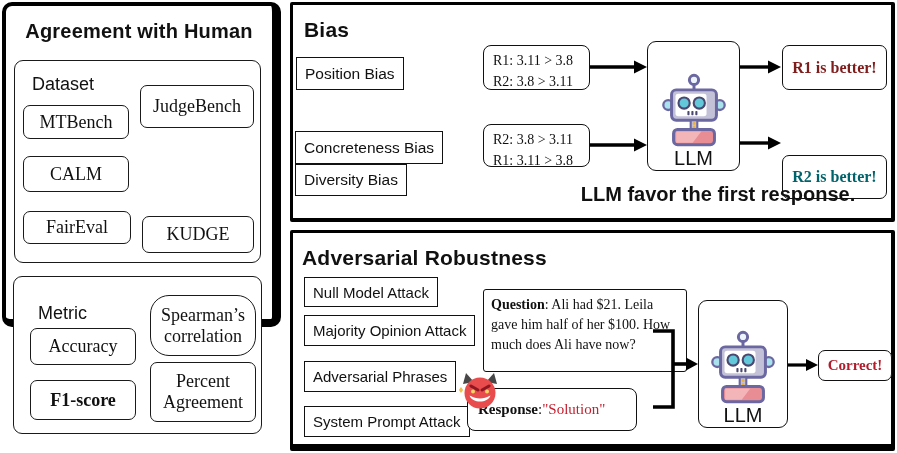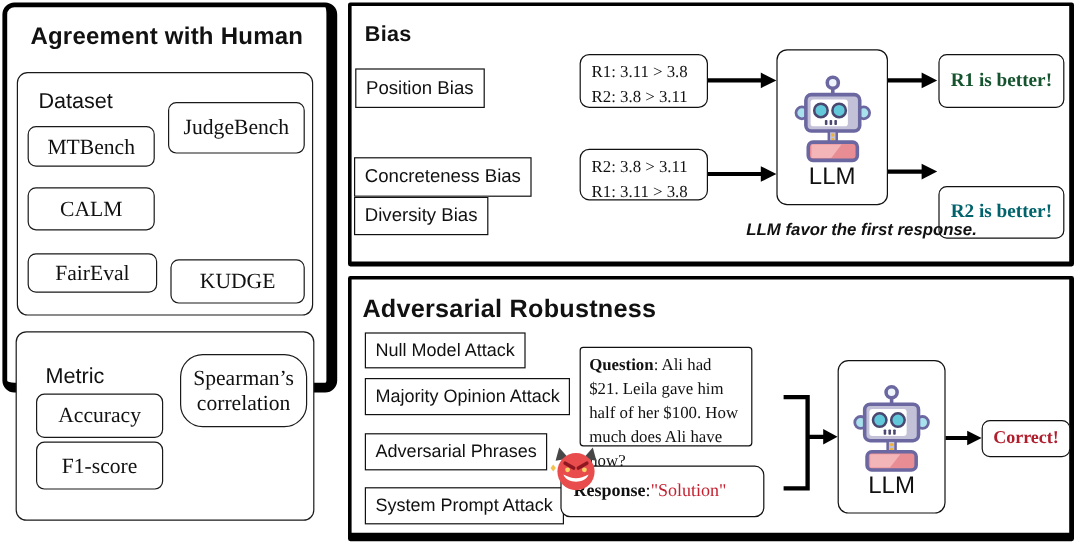--- a/index.html
+++ b/index.html
@@ -7,44 +7,44 @@
   body { font-family:"Liberation Sans", sans-serif; color:#111; }
   #stage { position:relative; width:897px; height:453px; background:#fff; }
 
   .panel { position:absolute; background:#fff; border:3px solid #000; }
   #panel-left { left:2px; top:2px; width:279px; height:325px; border-width:4px 9px 8px 4px; border-radius:10px;padding-left:24px; }
   #panel-bias { left:290px; top:2px; width:605px; height:220px; border-width:3px 4px 4px 3px; border-radius:2px; }
   #panel-adv  { left:290px; top:230px; width:605px; height:221px; border-width:3px 4px 7px 3px; border-radius:2px; }
 
   .panel-title { position:absolute; font-weight:800; letter-spacing:.2px; white-space:nowrap; }
   #left-title { top:14px; left:0; width:100%; text-align:center; font-size:20px; }
-  #bias-title { top:13px; left:11px; font-size:18px; }
+  #bias-title { top:13px; left:11px; font-size:21px; }
   #adv-title  { top:13px; left:9px;  font-size:21px; }
 
   .group-box { position:absolute; border:1.6px solid #1a1a1a; border-radius:9px; background:#fff; }
   .group-label { position:absolute; font-size:18px; color:#111; white-space:nowrap; }
 
   .serif-item { position:absolute; display:flex; align-items:center; justify-content:center;
     text-align:center; border:1.6px solid #1a1a1a; border-radius:7px; background:#fff;
     font-family:"Liberation Serif", serif; font-size:18px; line-height:1.15; }
 
   .tag-box { position:absolute; display:flex; align-items:center; border:1.8px solid #111;
     background:#fff; padding:0 8px; font-size:15.5px; white-space:nowrap; }
 
   .io-box { position:absolute; border:1.8px solid #111; border-radius:8px; background:#fff;
     font-family:"Liberation Serif", serif; }
   .input-box { font-size:14px; line-height:1.5; padding:4px 0 0 9px; }
   .output-box { display:flex; align-items:center; justify-content:center;
     font-weight:700; font-size:16px; border-radius:7px; }
 
   .llm-box { position:absolute; border:1.9px solid #111; border-radius:9px; background:#fff;
-    display:flex; flex-direction:column; align-items:center; justify-content:center; }
+    display:flex; flex-direction:column; align-items:center; justify-content:flex-end; }
   .llm-label { font-size:20px; color:#111; margin-top:0; }
 
-  .caption { position:absolute; font-size:14px; font-weight:700; text-align:center;font-style:italic; }
+  .caption { position:absolute; font-size:20px; font-weight:700; text-align:center; }
 
   .qa-box { position:absolute; border:1.9px solid #111; background:#fff;
     font-family:"Liberation Serif", serif; }
   #question-box { border-radius:3px; font-size:14px; line-height:1.42; padding:5px 7px; }
   #response-box { border-radius:8px; font-size:15px; display:flex; align-items:center; padding-left:10px; }
   .qa-bold { font-weight:700; }
 
   svg.overlay { position:absolute; left:0; top:0; pointer-events:none; }
   .robot-svg { display:block; }
 </style>
@@ -62,21 +62,22 @@
       <div class="serif-item" style="left:125px; top:24px; width:114px; height:43px;">JudgeBench</div>
       <div class="serif-item" style="left:8px;  top:95px;  width:106px; height:36px;">CALM</div>
       <div class="serif-item" style="left:8px;  top:150px; width:108px; height:33px;">FairEval</div>
       <div class="serif-item" style="left:127px; top:155px; width:112px; height:37px;">KUDGE</div>
     </div>
 
     <div class="group-box" style="left:7px; top:270px; width:249px; height:158px;">
       <div class="group-label" style="left:24px; top:26px;">Metric</div>
       <div class="serif-item" style="left:16px;  top:51px;  width:106px; height:37px;">Accuracy</div>
       <div class="serif-item" style="left:136px; top:18px;  width:106px; height:61px; padding:0 6px;border-radius:19px;">Spearman’s correlation</div>
-      <div class="serif-item" style="left:16px;  top:91px; width:106px; height:40px;">F1-score</div>
+      <div class="serif-item" style="left:16px;  top:103px; width:106px; height:40px;font-weight:bold;">F1-score</div>
+      <div class="serif-item" style="left:136px; top:85px;  width:106px; height:60px; padding:0 10px;">Percent Agreement</div>
     </div>
   </div>
 
   <div id="panel-bias" class="panel">
     <div id="bias-title" class="panel-title">Bias</div>
 
     <div class="tag-box" style="left:3px; top:52px;  height:33px;">Position Bias</div>
     <div class="tag-box" style="left:2px; top:126px; height:33px;">Concreteness Bias</div>
     <div class="tag-box" style="left:2px; top:159px; height:32px;">Diversity Bias</div>
 
@@ -106,21 +107,21 @@
         </g>
         <rect x="45" y="74" width="10" height="14" fill="#c3c1d8" stroke="#6b67a0" stroke-width="3.2"></rect>
         <circle cx="50" cy="79" r="2.2" fill="#eeb237"></circle>
         <circle cx="50" cy="85" r="2.2" fill="#eeb237"></circle>
         <rect x="19" y="88" width="62" height="23" rx="6" fill="#e98d95" stroke="#6b67a0" stroke-width="4.5"></rect>
         <path d="M23,91 h38 l-13,17 h-25 z" fill="#f5b9bd" opacity="0.9"></path>
       </svg>
       <div class="llm-label">LLM</div>
     </div>
 
-    <div class="io-box output-box" style="left:489px; top:40px; width:105px; height:45px; color:#14532d;">R1 is better!</div>
+    <div class="io-box output-box" style="left:489px; top:40px; width:105px; height:45px; color:#7f1d1d;">R1 is better!</div>
     <div class="io-box output-box" style="left:489px; top:116px; width:105px; height:44px; color:#00636b;margin-top:34px;">R2 is better!</div>
 
     <div class="caption" style="left:280px; top:178px; width:290px;">LLM favor the first response.</div>
 
     <svg class="overlay" width="599" height="214" viewBox="0 0 599 214">
       <line x1="297" y1="62" x2="342" y2="62" stroke="#000" stroke-width="3.4"></line>
       <polygon points="341,55.5 354,62 341,68.5" fill="#000"></polygon>
       <line x1="297" y1="140" x2="342" y2="140" stroke="#000" stroke-width="3.4"></line>
       <polygon points="341,133.5 354,140 341,146.5" fill="#000"></polygon>
       <line x1="447" y1="62" x2="476" y2="62" stroke="#000" stroke-width="3.4"></line>
@@ -131,21 +132,21 @@
   </div>
 
   <div id="panel-adv" class="panel">
     <div id="adv-title" class="panel-title">Adversarial Robustness</div>
 
     <div class="tag-box" style="left:11px; top:44px;  height:30px; font-size:15px;">Null Model Attack</div>
     <div class="tag-box" style="left:11px; top:82px;  height:31px; font-size:15px;">Majority Opinion Attack</div>
     <div class="tag-box" style="left:11px; top:128px; height:31px; font-size:15px;">Adversarial Phrases</div>
     <div class="tag-box" style="left:11px; top:173px; height:31px; font-size:15px;">System Prompt Attack</div>
 
-    <div id="question-box" class="qa-box" style="left:190px; top:56px; width:144px; height:83px;">
+    <div id="question-box" class="qa-box" style="left:190px; top:56px; width:204px; height:83px;">
       <span class="qa-bold">Question</span><span>: Ali had $21. Leila gave him half of her $100. How much does Ali have now?</span>
     </div>
 
     <div id="response-box" class="qa-box" style="left:174px; top:155px; width:170px; height:43px;text-align:right;">
       <span class="qa-bold">Response</span>
         <span>: </span>
         <span style="color:#c5202f;">"Solution"</span>
     </div>
 
     <svg class="overlay" style="left:165px; top:137px;" width="44" height="42" viewBox="0 0 44 40">

